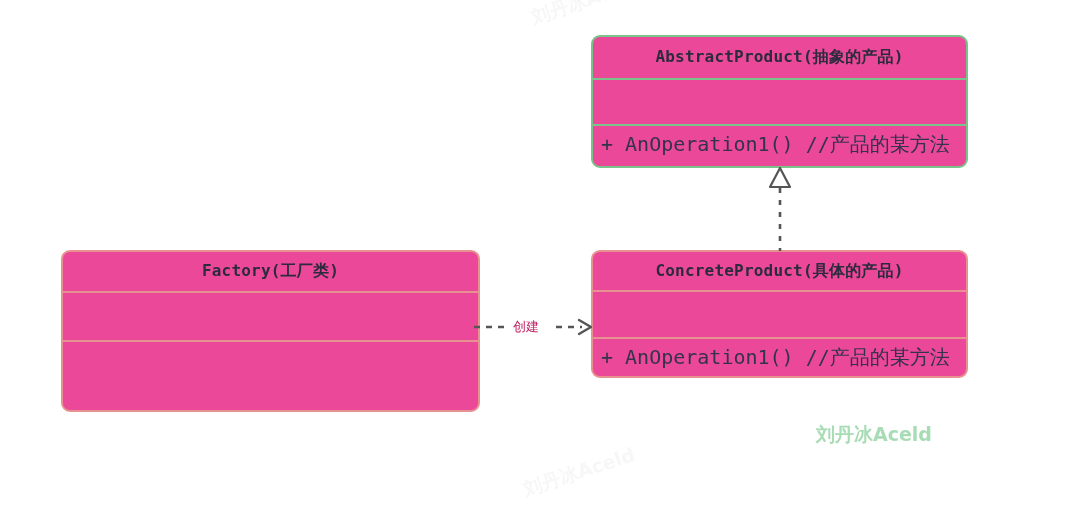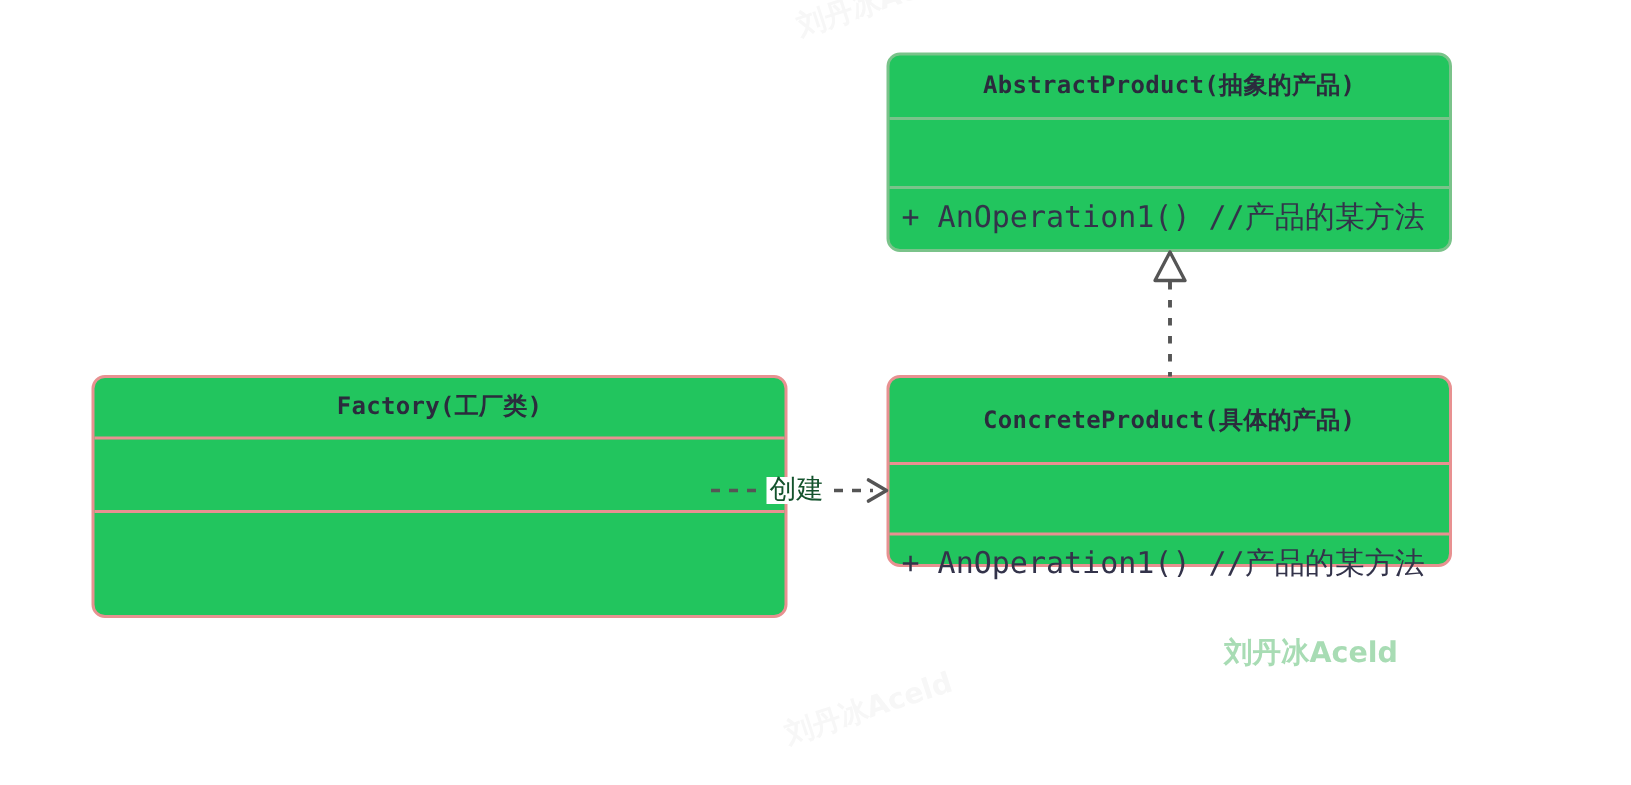--- a/index.html
+++ b/index.html
@@ -15,21 +15,21 @@
     width: 1087px;
     height: 523px;
     background: #ffffff;
     overflow: hidden;
   }
 
   
   .uml-box {
     position: absolute;
     box-sizing: border-box;
-    background: #22c55e;
+    background: #ec4899;
     border-radius: 9px;
     border-style: solid;
     border-width: 2.5px;
   }
   .uml-box.green  { border-color: #7ac38a; }
   .uml-box.pink   { border-color: #e89191; }
 
   .uml-title {
     box-sizing: border-box;
     width: 100%;
@@ -64,22 +64,22 @@
     color: #33334a;
     white-space: pre-wrap;
   }
 
   
   .conn { position: absolute; }
   .conn svg { display: block; overflow: visible; }
 
   .edge-label {
     position: absolute;
-    font-size: 18px;
-    color: #14532d;
+    font-size: 13px;
+    color: #be185d;
     background: #ffffff;
     padding: 0 2px;
     line-height: 18px;
     white-space: nowrap;
   }
 
   
   .watermark-main {
     position: absolute;
     font-family: "DejaVu Sans", "Liberation Sans", sans-serif;
@@ -107,27 +107,27 @@
   <div class="watermark-faint" style="left:528px; top:6px;">刘丹冰Aceld</div>
 
   <div class="watermark-faint" style="left:520px; top:478px;">刘丹冰Aceld</div>
 
   <div class="uml-box green" style="left:591px; top:35px; width:377px; height:133px;">
     <div class="uml-title" style="height:43px;">AbstractProduct(抽象的产品)</div>
     <div class="uml-attrs" style="height:46px;"></div>
     <div class="uml-methods">+ AnOperation1() //产品的某方法</div>
   </div>
 
-  <div class="uml-box pink" style="left:61px; top:250px; width:464px; height:162px;">
+  <div class="uml-box pink" style="left:61px; top:250px; width:419px; height:162px;">
     <div class="uml-title" style="height:41px;">Factory(工厂类)</div>
     <div class="uml-attrs" style="height:49px;"></div>
   </div>
 
   <div class="uml-box pink" style="left:591px; top:250px; width:377px; height:128px;">
-    <div class="uml-title" style="height:58px;">ConcreteProduct(具体的产品)</div>
+    <div class="uml-title" style="height:40px;">ConcreteProduct(具体的产品)</div>
     <div class="uml-attrs" style="height:47px;"></div>
     <div class="uml-methods">+ AnOperation1() //产品的某方法</div>
   </div>
 
   <div class="conn" style="left:765px; top:166px;">
     <svg width="32" height="86">
 
       <polygon points="15,2 25,21 5,21" fill="#ffffff" stroke="#555555" stroke-width="2.2" stroke-linejoin="round"></polygon>
 
       <line x1="15" y1="22" x2="15" y2="85" stroke="#555555" stroke-width="2.6" stroke-dasharray="5,7" stroke-linecap="butt"></line>

